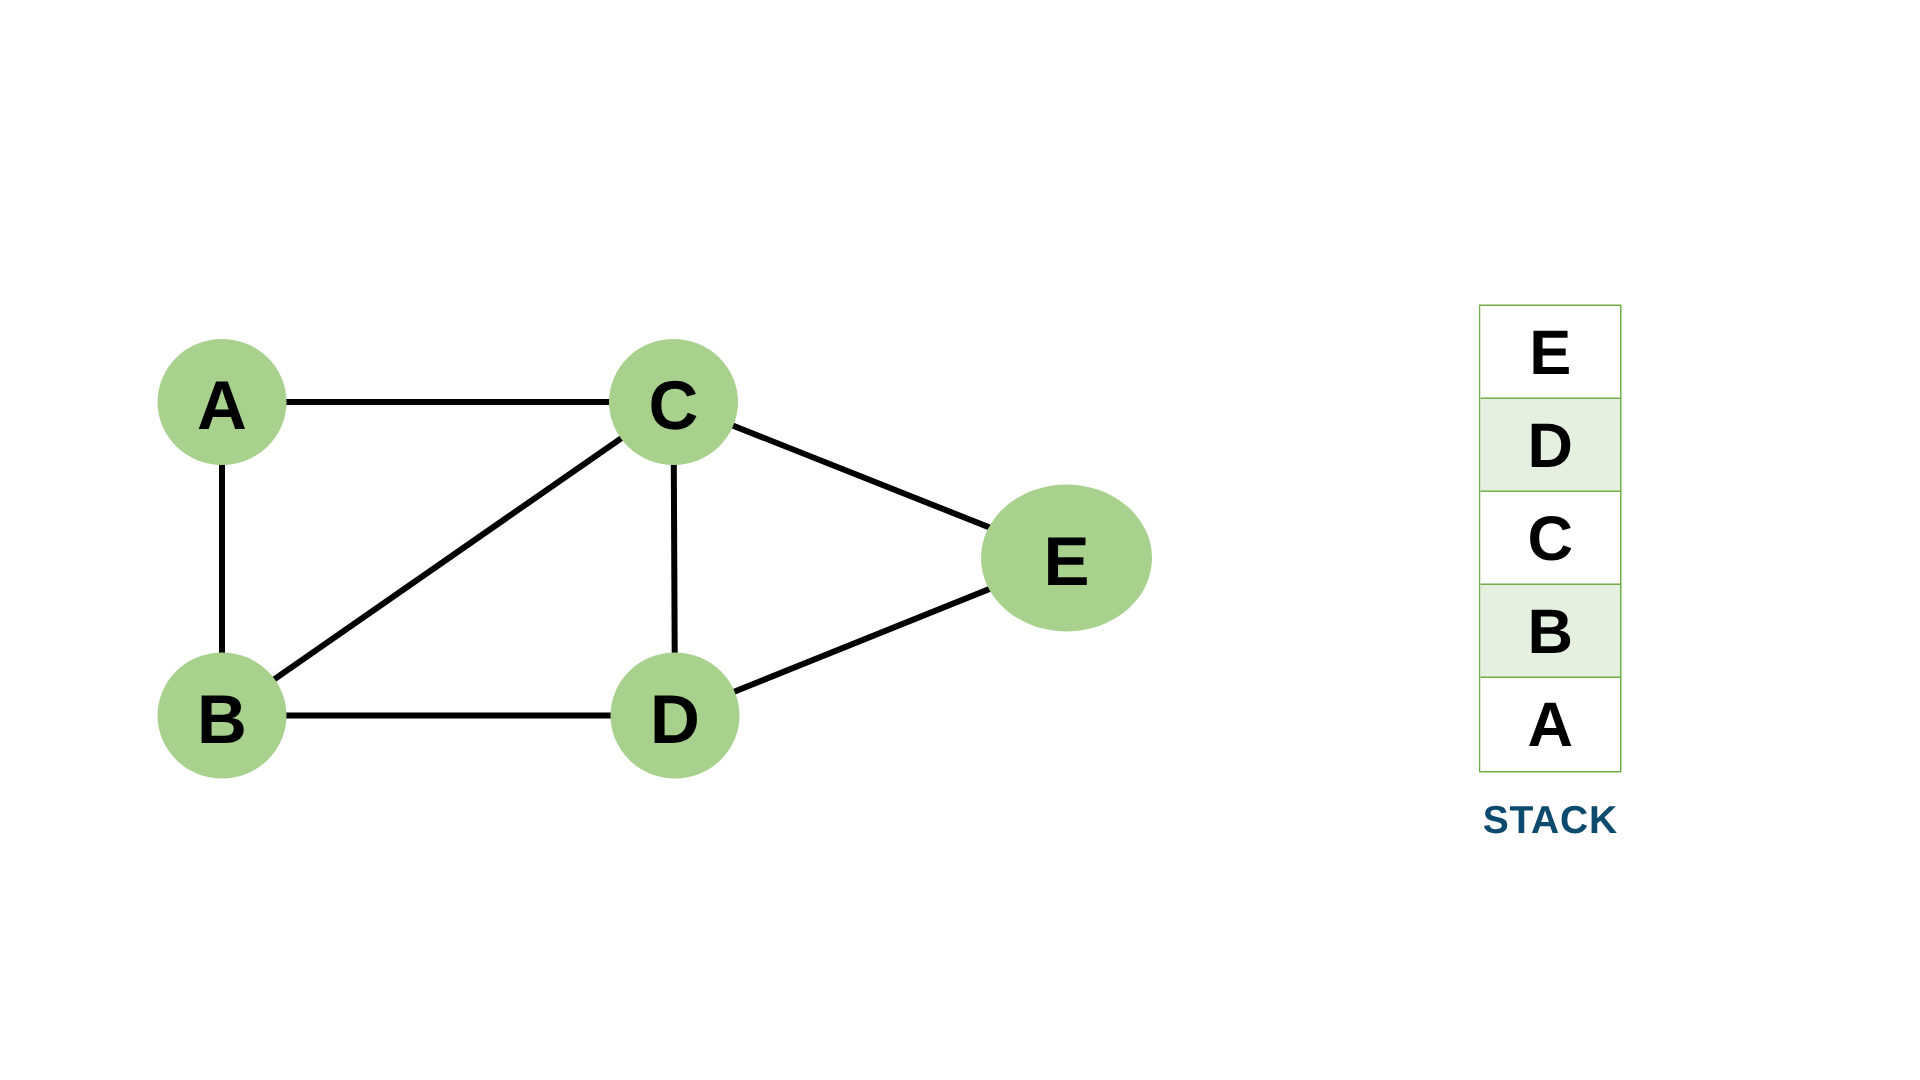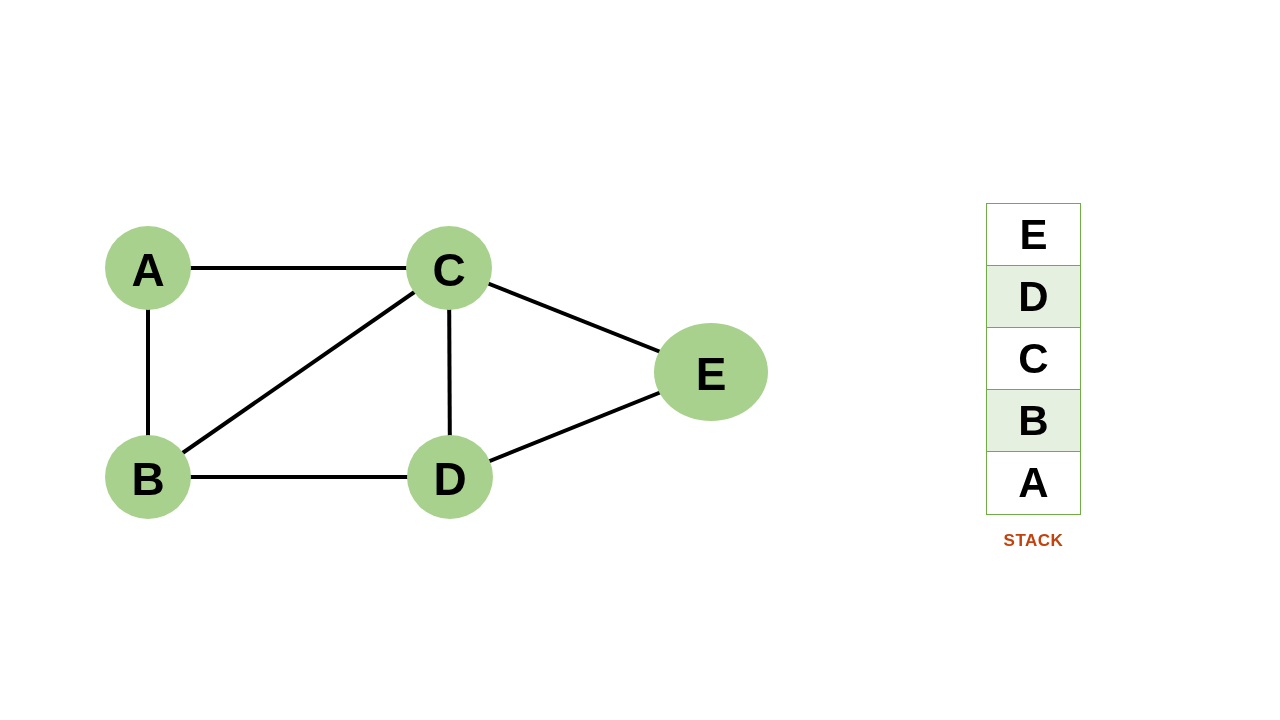--- a/index.html
+++ b/index.html
@@ -78,23 +78,23 @@
     background: #E6F0E0;
   }
   .stack-cell:last-child {
     border-bottom: none;
   }
   #stack-caption {
     margin-top: 16px;
     text-align: center;
     font-family: "Liberation Sans", sans-serif;
     font-weight: bold;
-    font-size: 17px;
+    font-size: 26px;
     letter-spacing: 0.5px;
-    color: #c2410c;
+    color: #0c4a6e;
     width: 95px;
   }
 </style>
 </head>
 <body>
 
 <div id="canvas-root">
 
   <div id="graph-area">
     <svg id="graph-svg" width="820" height="720" viewBox="0 0 820 720">

